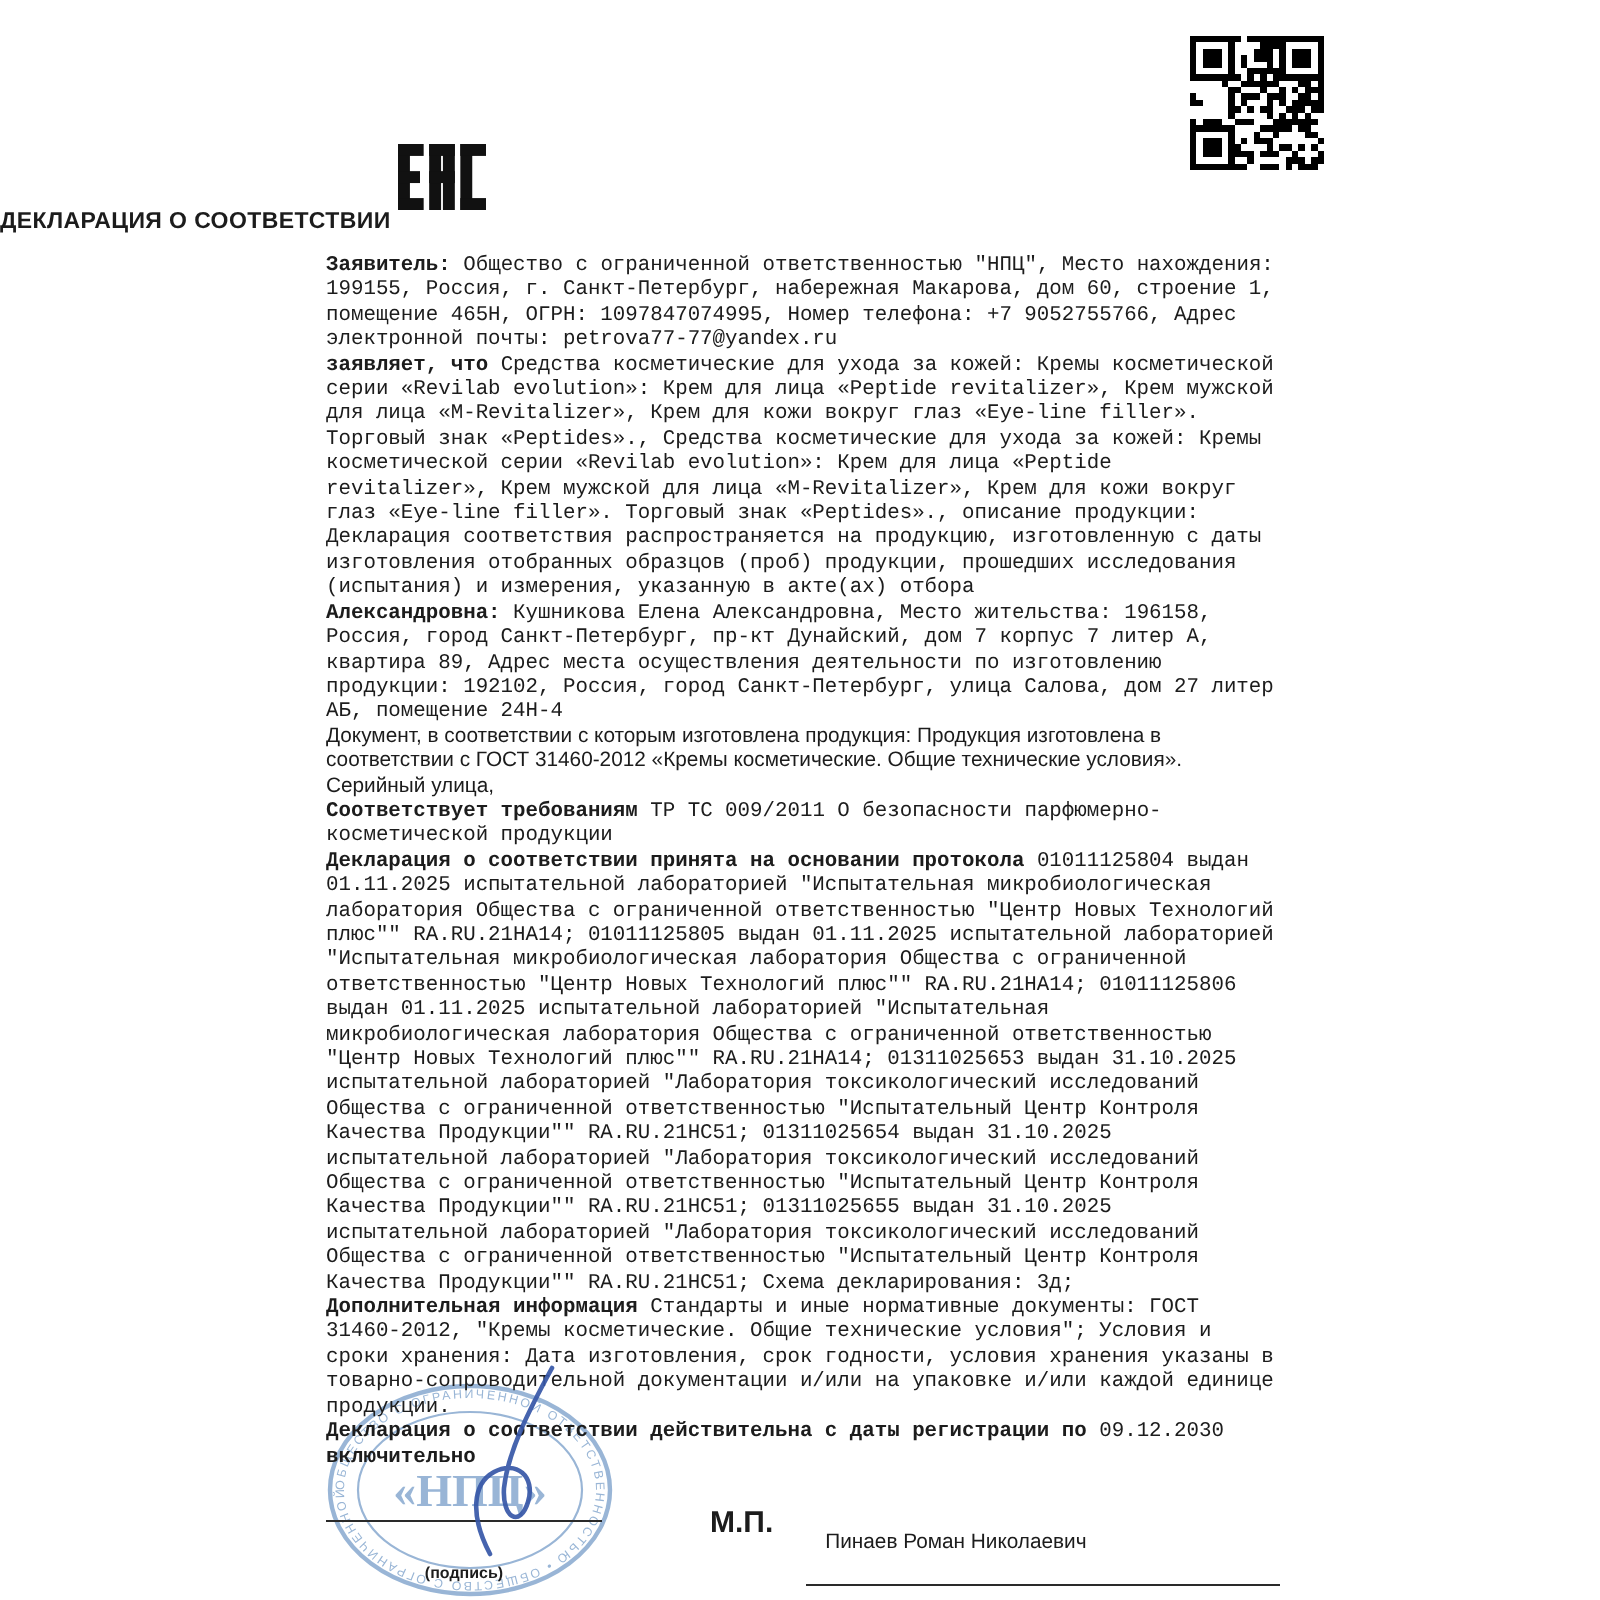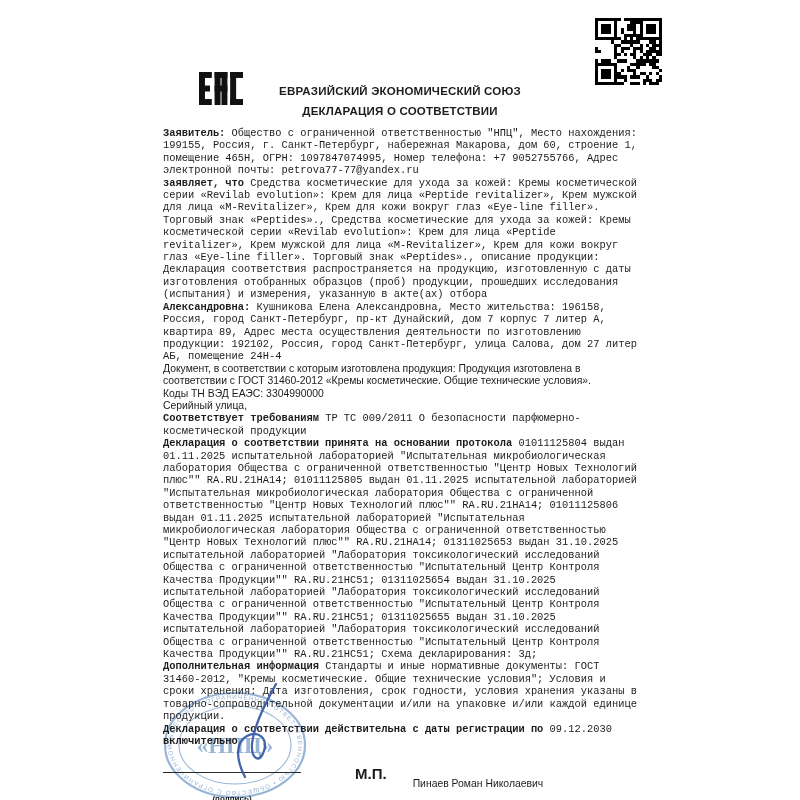--- a/index.html
+++ b/index.html
@@ -3,21 +3,21 @@
 <meta charset="utf-8">
 <style>
   html,body{margin:0;padding:0;background:#ffffff;}
   .page{position:relative;width:800px;height:800px;background:#fff;overflow:hidden;
         font-family:"Liberation Sans",sans-serif;color:#1c1c1c;}
   
   .qr{position:absolute;top:18px;left:595px;width:67px;height:67px;}
   .eac{position:absolute;top:71px;left:199px;}
   .title-union{position:absolute;top:85px;left:0;right:0;text-align:center;
                font-size:11.5px;font-weight:700;letter-spacing:.2px;}
-  .title-decl{position:absolute;top:105px;left:0;right:0;text-align:center;
+  .title-decl{position:absolute;top:105px;left:0;right:0;
               font-size:11.5px;font-weight:700;letter-spacing:.2px;}
   
   .content{position:absolute;left:163px;top:127px;width:477px;
            font-size:10.4px;line-height:12.4px;z-index:2;}
   .content p{margin:0;font-family:Liberation Mono, monospace;}
   .gap{margin-top:5px;}
   .gap2{margin-top:9px;}
   b{font-weight:700;}
   
   .sigrow{display:flex;align-items:flex-end;margin-top:12px;}
@@ -203,21 +203,20 @@
       <rect x="17" y="0" width="6.5" height="36"></rect>
         <rect x="24.5" y="0" width="6.5" height="36"></rect>
       <rect x="17" y="0" width="14" height="6.5"></rect>
         <rect x="17" y="14.8" width="14" height="6.5"></rect>
       <rect x="34" y="0" width="6.5" height="36"></rect>
         <rect x="34" y="0" width="14" height="6.5"></rect>
       <rect x="34" y="29.5" width="14" height="6.5"></rect>
     </g>
   </svg>
 
-  <div class="title-union">ЕВРАЗИЙСКИЙ ЭКОНОМИЧЕСКИЙ СОЮЗ</div>
   <div class="title-decl">ДЕКЛАРАЦИЯ О СООТВЕТСТВИИ</div>
 
   <svg class="stamp" width="150" height="110" viewBox="0 0 150 110" aria-hidden="true">
     <ellipse cx="75" cy="55" rx="70" ry="52" fill="none" stroke="#5b89bd" stroke-width="2.2"></ellipse>
     <ellipse cx="75" cy="55" rx="56" ry="39" fill="none" stroke="#5b89bd" stroke-width="1.1"></ellipse>
     <path id="rimpath" d="M 12,55 a 63,46 0 1,1 126,0 a 63,46 0 1,1 -126,0" fill="none"></path>
     <text font-size="6.2" font-family="Liberation Sans,sans-serif" fill="#5b89bd" letter-spacing="1.2">
       <textPath href="#rimpath">ОБЩЕСТВО С ОГРАНИЧЕННОЙ ОТВЕТСТВЕННОСТЬЮ • ОБЩЕСТВО С ОГРАНИЧЕННОЙ ОТВЕТСТВЕННОСТЬЮ •</textPath>
     </text>
     <text x="75" y="63" text-anchor="middle" font-size="23" font-weight="700" font-family="Liberation Serif,serif" fill="#5b89bd">«НПЦ»</text>
@@ -232,21 +231,20 @@
     <p><b>Заявитель:</b>
       <span>Общество с ограниченной ответственностью "НПЦ", Место нахождения: 199155, Россия, г. Санкт-Петербург, набережная Макарова, дом 60, строение 1, помещение 465Н, ОГРН: 1097847074995, Номер телефона: +7 9052755766, Адрес электронной почты: petrova77-77@yandex.ru</span></p>
 
 
     <p class="gap"><b>заявляет, что</b>
       <span>Средства косметические для ухода за кожей: Кремы косметической серии «Revilab evolution»: Крем для лица «Peptide revitalizer», Крем мужской для лица «M-Revitalizer», Крем для кожи вокруг глаз «Eye-line filler». Торговый знак «Peptides»., Средства косметические для ухода за кожей: Кремы косметической серии «Revilab evolution»: Крем для лица «Peptide revitalizer», Крем мужской для лица «M-Revitalizer», Крем для кожи вокруг глаз «Eye-line filler». Торговый знак «Peptides»., описание продукции: Декларация соответствия распространяется на продукцию, изготовленную с даты изготовления отобранных образцов (проб) продукции, прошедших исследования (испытания) и измерения, указанную в акте(ах) отбора</span></p>
 
     <p><b>Александровна:</b>
       <span>Кушникова Елена Александровна, Место жительства: 196158, Россия, город Санкт-Петербург, пр-кт Дунайский, дом 7 корпус 7 литер А, квартира 89, Адрес места осуществления деятельности по изготовлению продукции: 192102, Россия, город Санкт-Петербург, улица Салова, дом 27 литер АБ, помещение 24Н-4</span></p>
     <div>Документ, в соответствии с которым изготовлена продукция: Продукция изготовлена в соответствии с ГОСТ 31460-2012 «Кремы косметические. Общие технические условия».</div>
-    <div>Коды ТН ВЭД ЕАЭС: 3304990000</div>
     <div>Серийный улица,</div>
 
     <p class="gap"><b>Соответствует требованиям</b>
       <span>ТР ТС 009/2011 О безопасности парфюмерно-косметической продукции</span></p>
 
     <p class="gap2"><b>Декларация о соответствии принята на основании протокола</b>
       <span>01011125804 выдан 01.11.2025 испытательной лабораторией "Испытательная микробиологическая лаборатория Общества с ограниченной ответственностью "Центр Новых Технологий плюс"" RA.RU.21НА14; 01011125805 выдан 01.11.2025 испытательной лабораторией "Испытательная микробиологическая лаборатория Общества с ограниченной ответственностью "Центр Новых Технологий плюс"" RA.RU.21НА14; 01011125806 выдан 01.11.2025 испытательной лабораторией "Испытательная микробиологическая лаборатория Общества с ограниченной ответственностью "Центр Новых Технологий плюс"" RA.RU.21НА14; 01311025653 выдан 31.10.2025 испытательной лабораторией "Лаборатория токсикологический исследований Общества с ограниченной ответственностью "Испытательный Центр Контроля Качества Продукции"" RA.RU.21НС51; 01311025654 выдан 31.10.2025 испытательной лабораторией "Лаборатория токсикологический исследований Общества с ограниченной ответственностью "Испытательный Центр Контроля Качества Продукции"" RA.RU.21НС51; 01311025655 выдан 31.10.2025 испытательной лабораторией "Лаборатория токсикологический исследований Общества с ограниченной ответственностью "Испытательный Центр Контроля Качества Продукции"" RA.RU.21НС51; Схема декларирования: 3д;</span></p>
 
     <p class="gap"><b>Дополнительная информация</b>
       <span>Стандарты и иные нормативные документы: ГОСТ 31460-2012, "Кремы косметические. Общие технические условия"; Условия и сроки хранения: Дата изготовления, срок годности, условия хранения указаны в товарно-сопроводительной документации и/или на упаковке и/или каждой единице продукции.</span></p>

